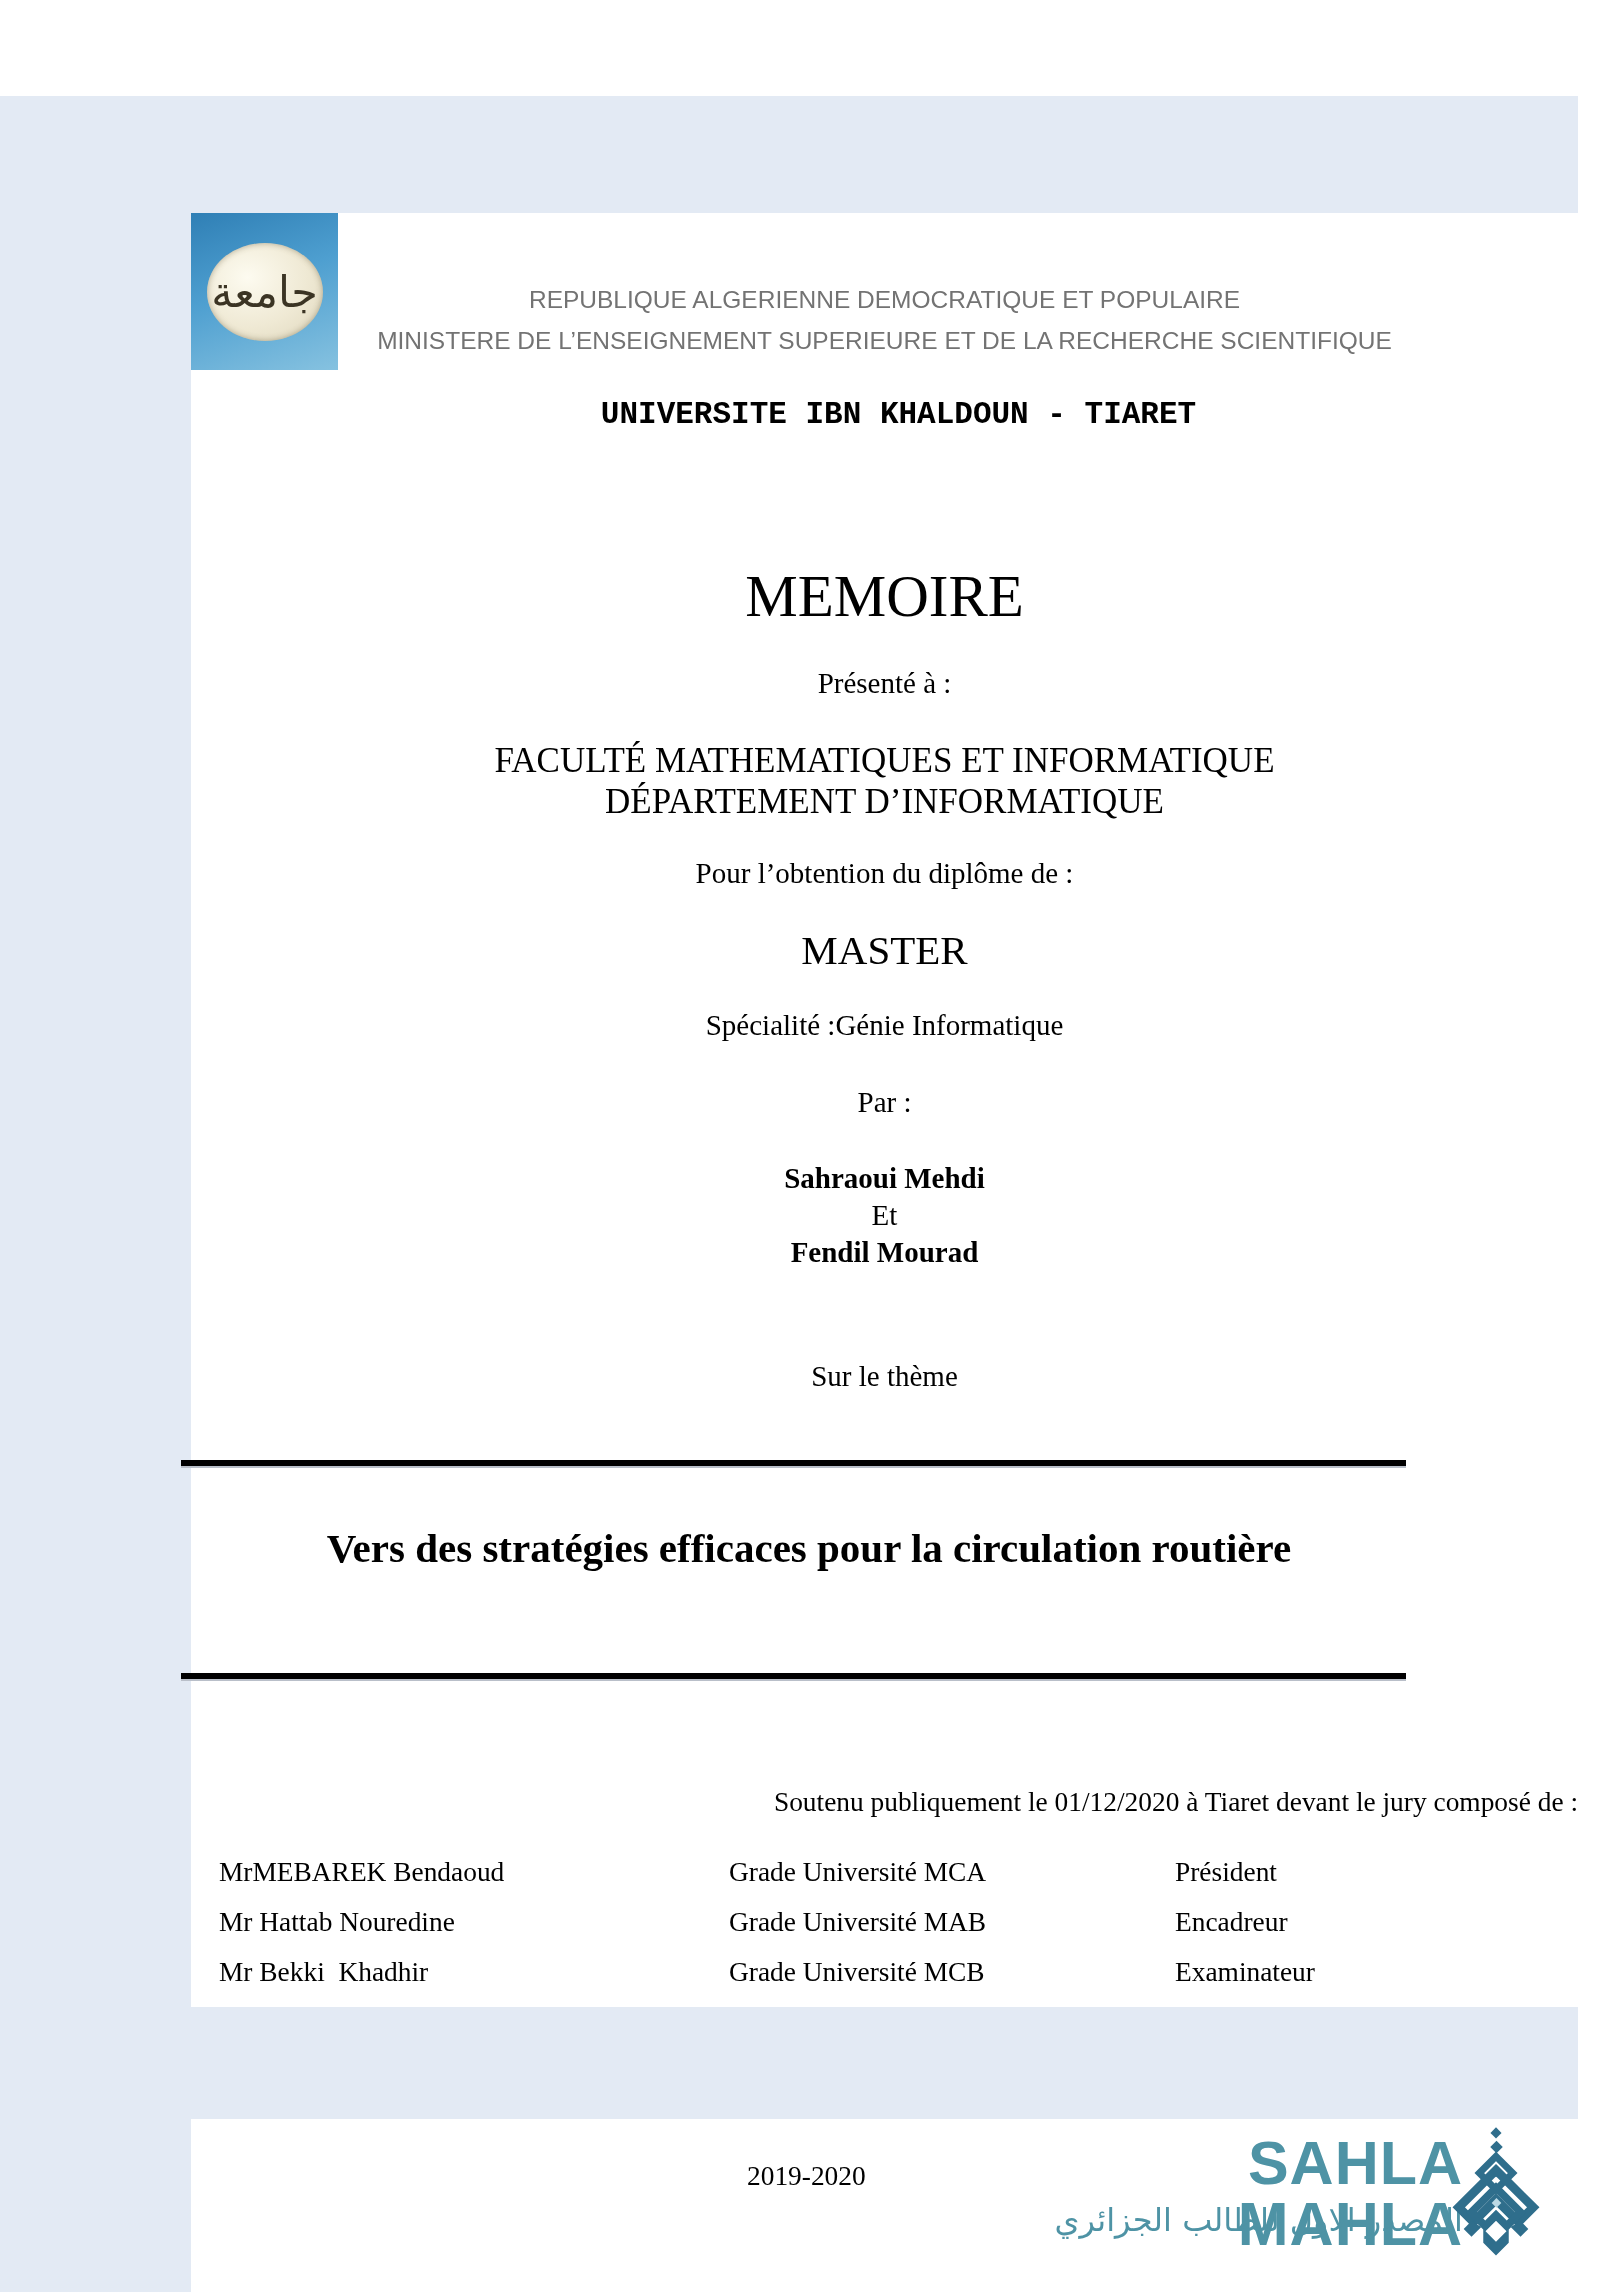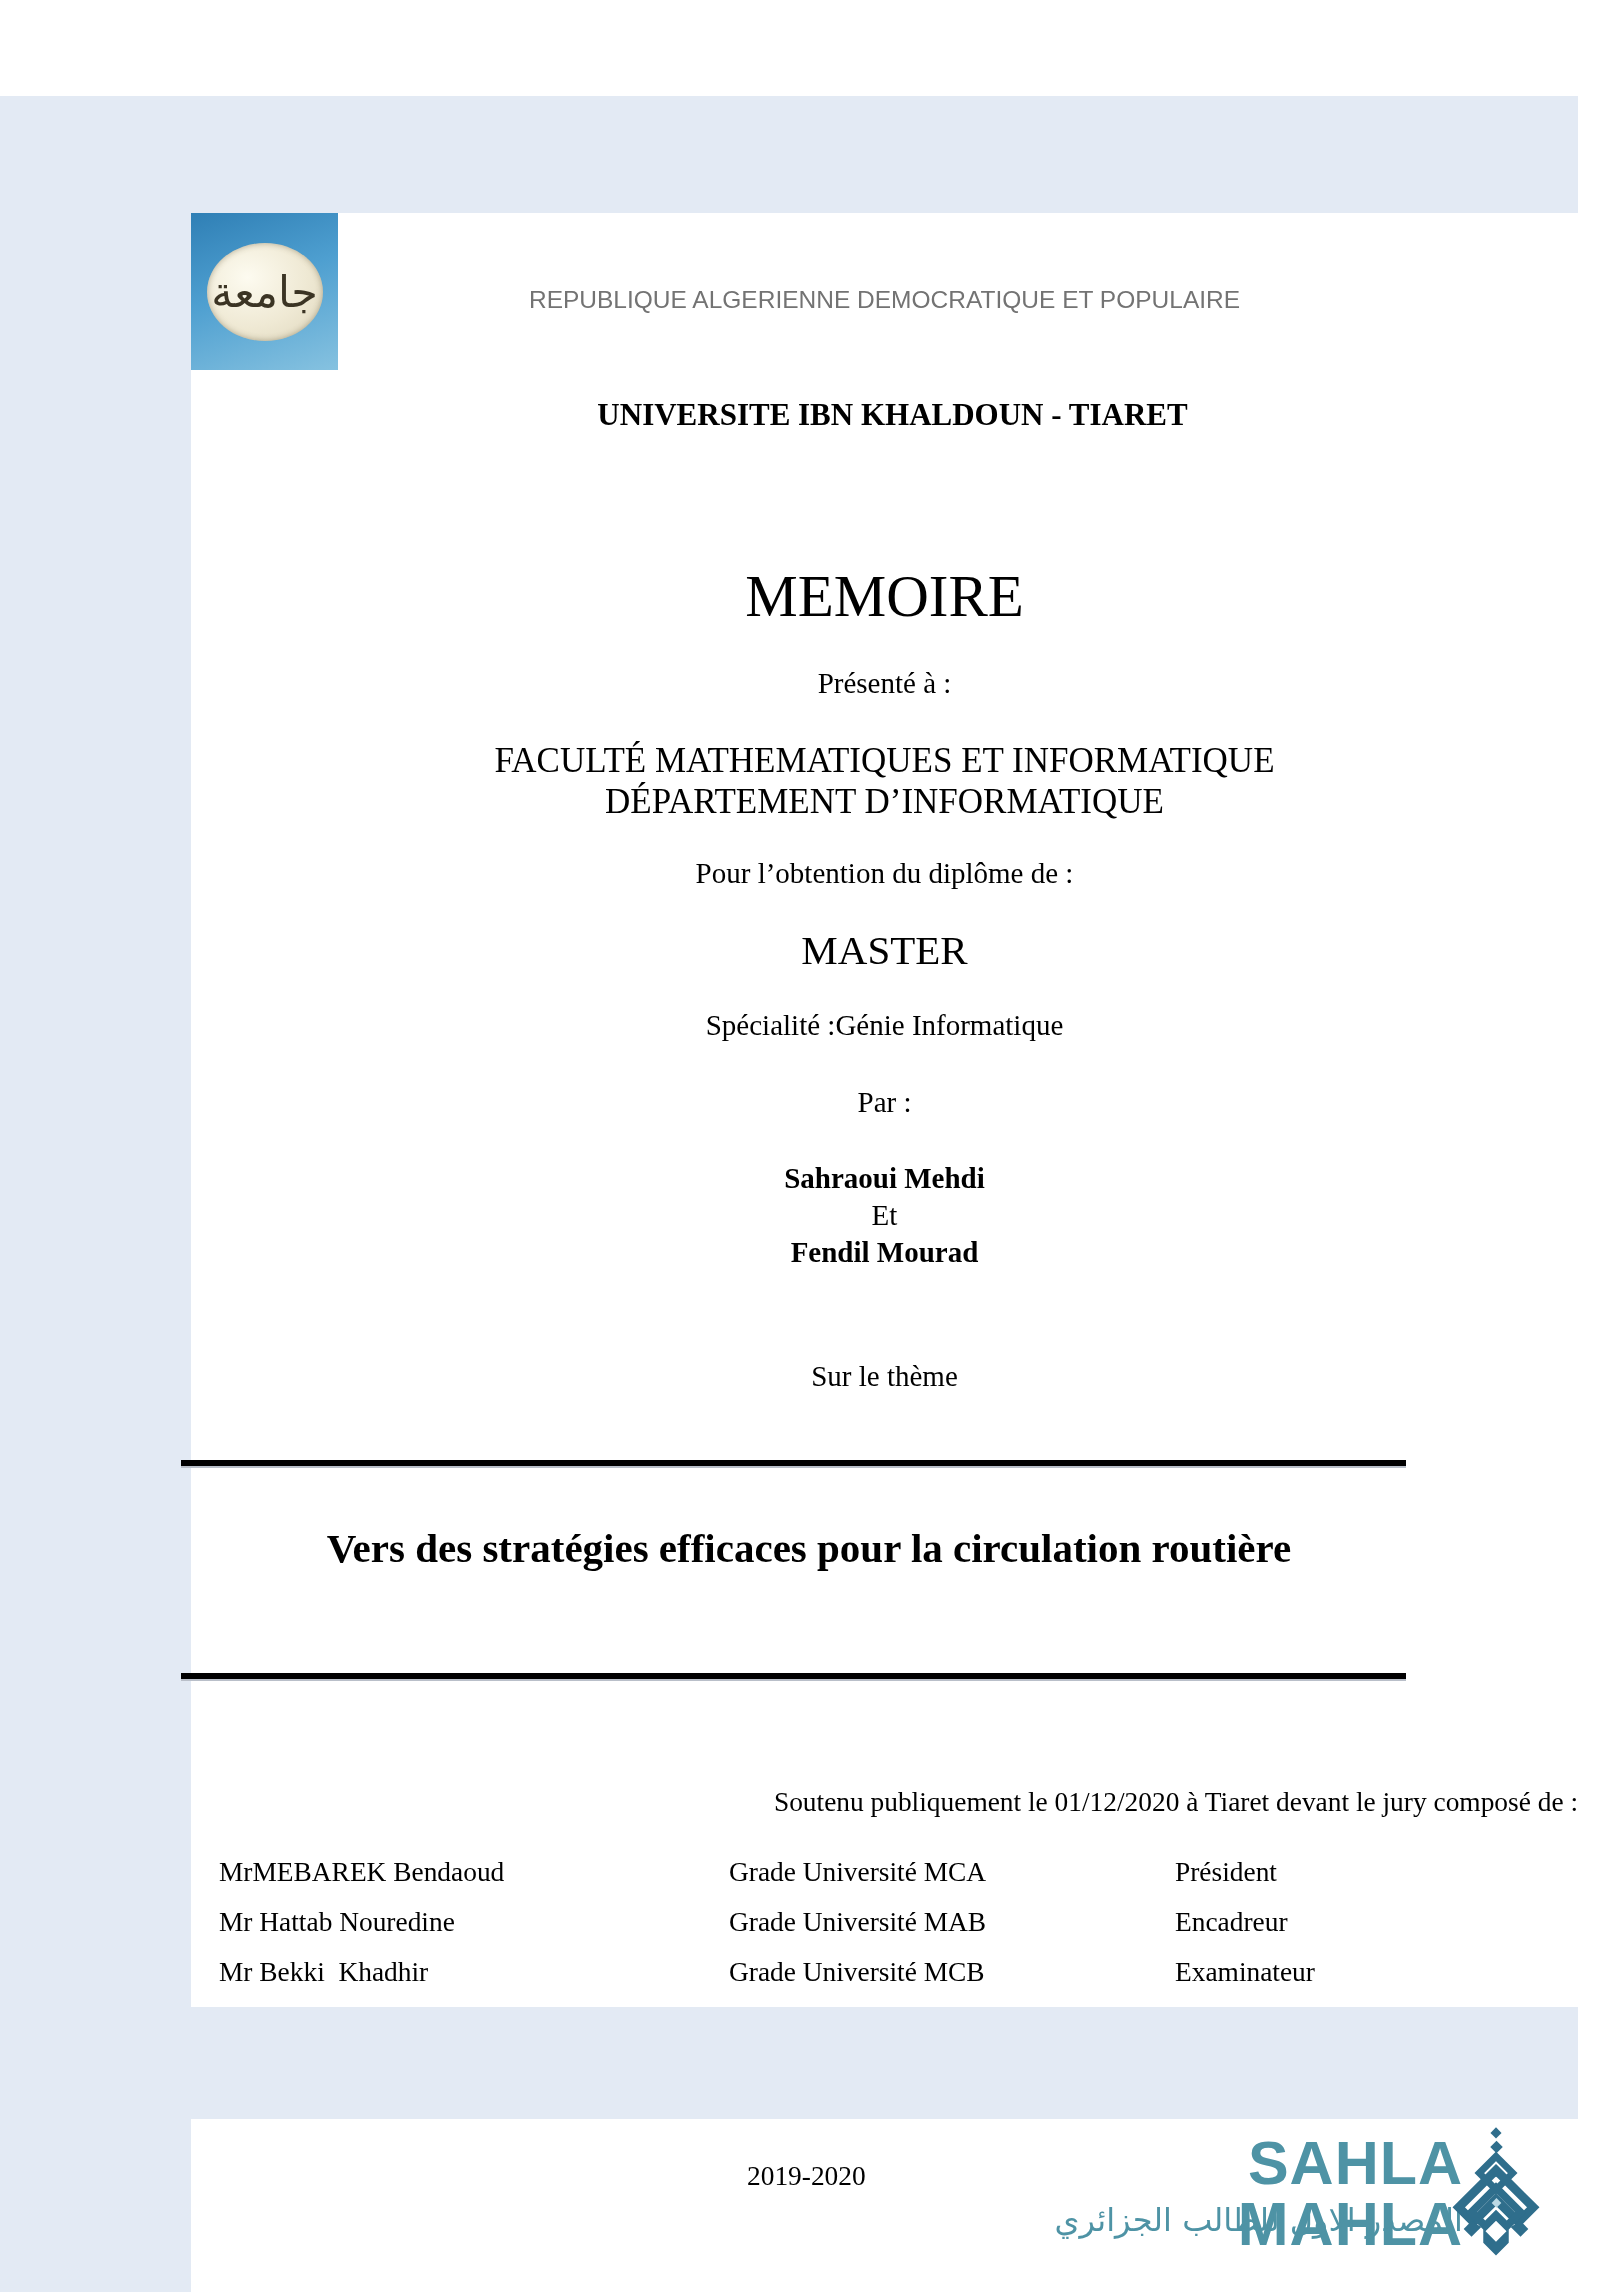--- a/index.html
+++ b/index.html
@@ -85,25 +85,25 @@
     font-family: "Liberation Sans", "DejaVu Sans", sans-serif;
     font-size: 24.5px;
     color: #737373;
     white-space: nowrap;
   }
   #hdr1 { top: 286px; }
   #hdr2 { top: 327px; }
 
   #univ-name {
     position: absolute;
-    left: 199px;
+    left: 205px;
     top: 397px;
     width: 1387px;
     text-align: center;
-    font-family: Liberation Serif, serif;
+    font-family: Liberation Mono, monospace;
     font-weight: bold;
     font-size: 31px;
     color: #000;
   }
 
   
   .ctr {
     position: absolute;
     left: 191px;
     width: 1387px;
@@ -231,20 +231,21 @@
   <div class="band" id="band-top"></div>
   <div class="band" id="band-bottom"></div>
 
   <div id="logo-wrap">
     <div id="logo-seal">
       <div class="glyph">جامعة</div>
     </div>
   </div>
 
   <div class="hdr-line" id="hdr1">REPUBLIQUE ALGERIENNE DEMOCRATIQUE ET POPULAIRE</div>
+  <div class="hdr-line" id="hdr2">MINISTERE DE L’ENSEIGNEMENT SUPERIEURE ET DE LA RECHERCHE SCIENTIFIQUE</div>
   <div id="univ-name">UNIVERSITE IBN KHALDOUN - TIARET</div>
 
   <div class="ctr" id="memoire">MEMOIRE</div>
   <div class="ctr" id="presente">Présenté à :</div>
 
   <div class="ctr" id="faculte">
     <div>FACULTÉ MATHEMATIQUES ET INFORMATIQUE</div>
     <div>DÉPARTEMENT D’INFORMATIQUE</div>
   </div>
 

